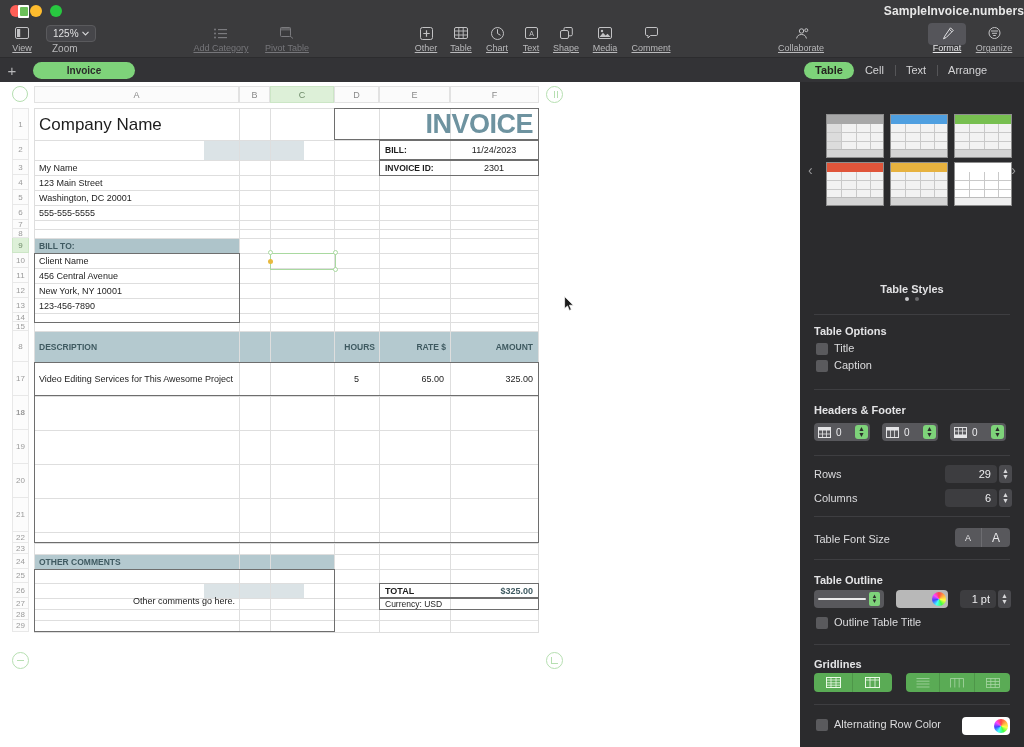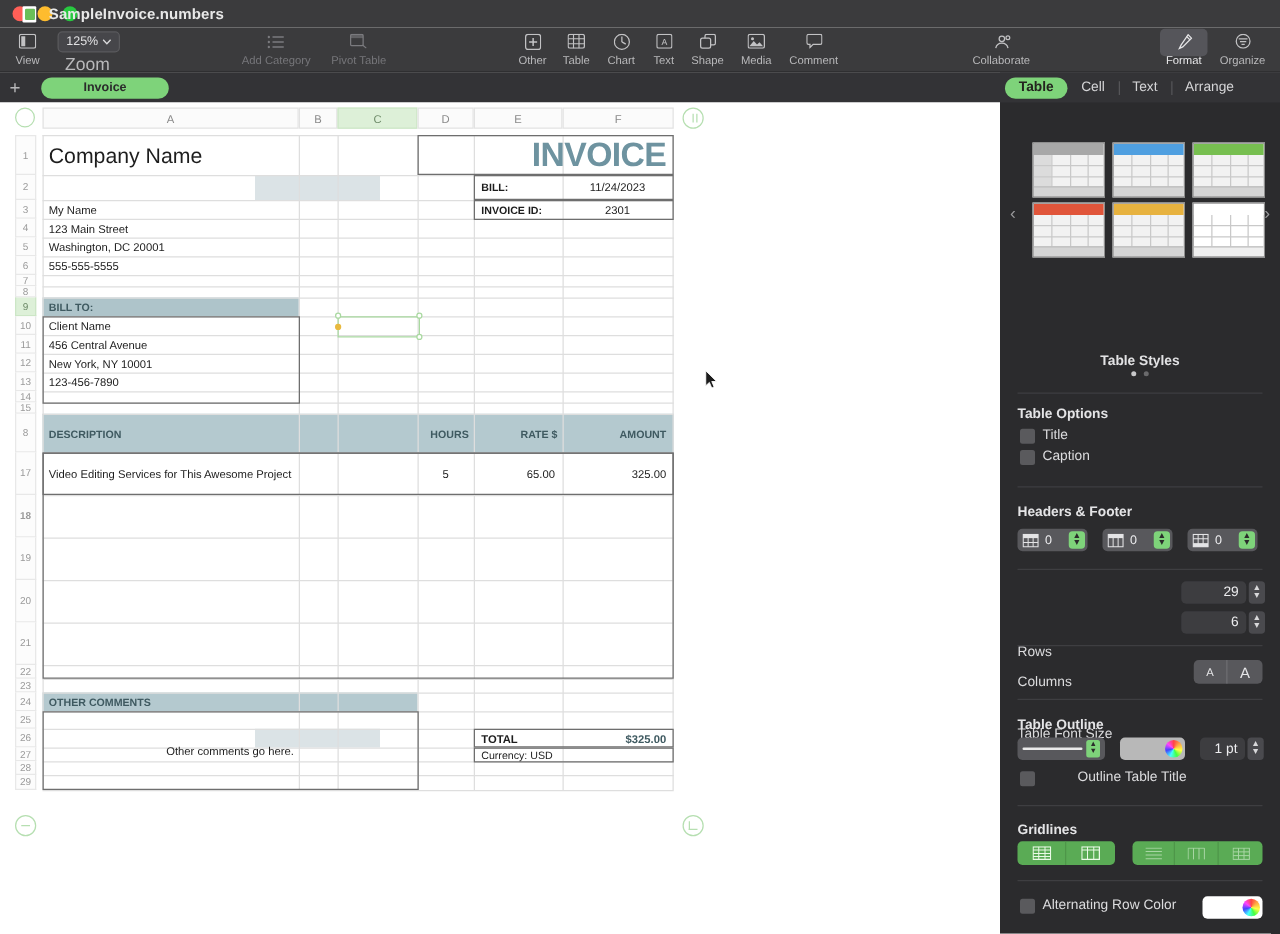--- a/index.html
+++ b/index.html
@@ -17,21 +17,21 @@
     background: #3b3b3d;
     display: flex; align-items: center;
   }
   .traffic { display: flex; gap: 8px; margin-left: 10px; }
   .dot { width: 12px; height: 12px; border-radius: 50%; }
   .dot.red { background: #ff5f57; }
   .dot.yellow { background: #febc2e; }
   .dot.green { background: #28c840; }
   .doc-title {
     position: absolute; left: 0; right: 0; top: 0; height: 22px;
-    display: flex; align-items: center; justify-content: flex-start;
+    display: flex; align-items: center; justify-content: space-between;
     gap: 10px; pointer-events: none; padding-left: 18px;
   }
   .doc-title .fileicon {
     width: 11px; height: 13px; background: #fff; border-radius: 1px;
     position: relative; display: inline-block;
   }
   .doc-title .fileicon::after {
     content: ""; position: absolute; left: 1.5px; top: 2px;
     width: 8px; height: 9px; background: #6bbf59; border-radius: 1px;
   }
@@ -45,35 +45,35 @@
     position: absolute; left: 0; top: 22px; width: 1024px; height: 36px;
     background: #3b3b3d;
     border-bottom: 1px solid #2c2c2e;
   }
   .tb-item {
     position: absolute; top: 0; height: 36px;
     display: flex; flex-direction: column; align-items: center;
     justify-content: flex-start; padding-top: 2px;
     color: #b9b9bb; font-size: 9px;
   }
-  .tb-item .lbl { margin-top: 1px; font-size: 9px; line-height: 10px; white-space: nowrap; }
+  .tb-item .lbl { margin-top: 1px; font-size: 9px; line-height: 10px; white-space: nowrap; text-decoration: underline; }
   .tb-item.dim { color: #76767a; }
   .tb-item .ico {
     width: 20px; height: 18px; display: flex;
     align-items: center; justify-content: center;
   }
   .tb-item svg { display: block; }
   .zoom-pill {
     position: absolute; top: 3px; height: 17px;
     display: flex; align-items: center; gap: 3px;
     padding: 0 6px; border: 1px solid #5a5a5d; border-radius: 4px;
     background: #46464a; color: #e0e0e2; font-size: 10px;
   }
   .zoom-lbl {
-    position: absolute; top: 21px; font-size: 14px; color: #b9b9bb;
+    position: absolute; top: 21px; font-size: 10px; color: #b9b9bb;
   }
   .format-btn-bg {
     position: absolute; top: 1px; width: 38px; height: 22px;
     background: #55555a; border-radius: 4px;
   }
 
   
   .tabbar {
     position: absolute; left: 0; top: 58px; width: 800px; height: 24px;
     background: #333336; display: flex; align-items: center;
@@ -222,21 +222,21 @@
   }
   .page-dots {
     position: absolute; left: 0; width: 224px; top: 215px;
     display: flex; justify-content: center; gap: 6px;
   }
   .page-dots i { width: 4px; height: 4px; border-radius: 50%; background: #6a6a6c; }
   .page-dots i.on { background: #c8c8ca; }
 
   .divider { position: absolute; left: 14px; width: 196px; height: 1px; background: #3e3e41; }
   .sec-title { position: absolute; color: #e4e4e6; font-size: 11px; font-weight: bold; }
-  .row-label { position: absolute; color: #dcdcde; font-size: 11px; margin-top: 48px; }
+  .row-label { position: absolute; color: #dcdcde; font-size: 11px; }
 
   .chk { position: absolute; width: 12px; height: 12px; border-radius: 2px; background: #5a5a5d; }
   .chk-label { position: absolute; color: #dcdcde; font-size: 11px; }
 
   .hf-pill {
     position: absolute; height: 18px; width: 56px;
     background: #58585c; border-radius: 4px;
     display: flex; align-items: center; padding-left: 4px;
   }
   .hf-pill .num { color: #ededef; font-size: 10px; margin-left: 5px; }
@@ -789,21 +789,21 @@
         <span class="ln"></span>
         <span style="margin-left:3px;width:11px;height:14px;background:#7ed37a;border-radius:2px;color:#2b2b2b;font-size:6px;display:flex;flex-direction:column;align-items:center;justify-content:center;line-height:5px;">▲<br>▼</span>
       </div>
       <div class="color-swatch" style="left:96px;top:508px;width:52px;">
         <span class="color-wheel"></span>
       </div>
       <div class="field" style="left:160px;top:508px;width:36px;">1 pt</div>
       <div class="stepper-dark" style="left:198px;top:508px;">▲<br>▼</div>
 
       <div class="chk" style="left:16px;top:535px;"></div>
-      <div class="chk-label" style="left:34px;top:534px;margin-left:28px;">Outline Table Title</div>
+      <div class="chk-label" style="left:34px;top:534px;">Outline Table Title</div>
 
       <div class="divider" style="top:562px;"></div>
 
       <div class="sec-title" style="left:14px;top:576px;">Gridlines</div>
       <div class="seg-green" style="left:14px;top:591px;width:78px;">
         <div style="width:39px;">
           <svg width="15" height="11" viewBox="0 0 15 11">
               <rect x="0.5" y="0.5" width="14" height="10" fill="none" stroke="#eafae6"></rect>
               <path d="M0.5 3 H14.5 M0.5 5.8 H14.5 M0.5 8.2 H14.5 M5 0.5 V10.5 M10 0.5 V10.5" stroke="#eafae6" stroke-width="0.8"></path>
             </svg>

